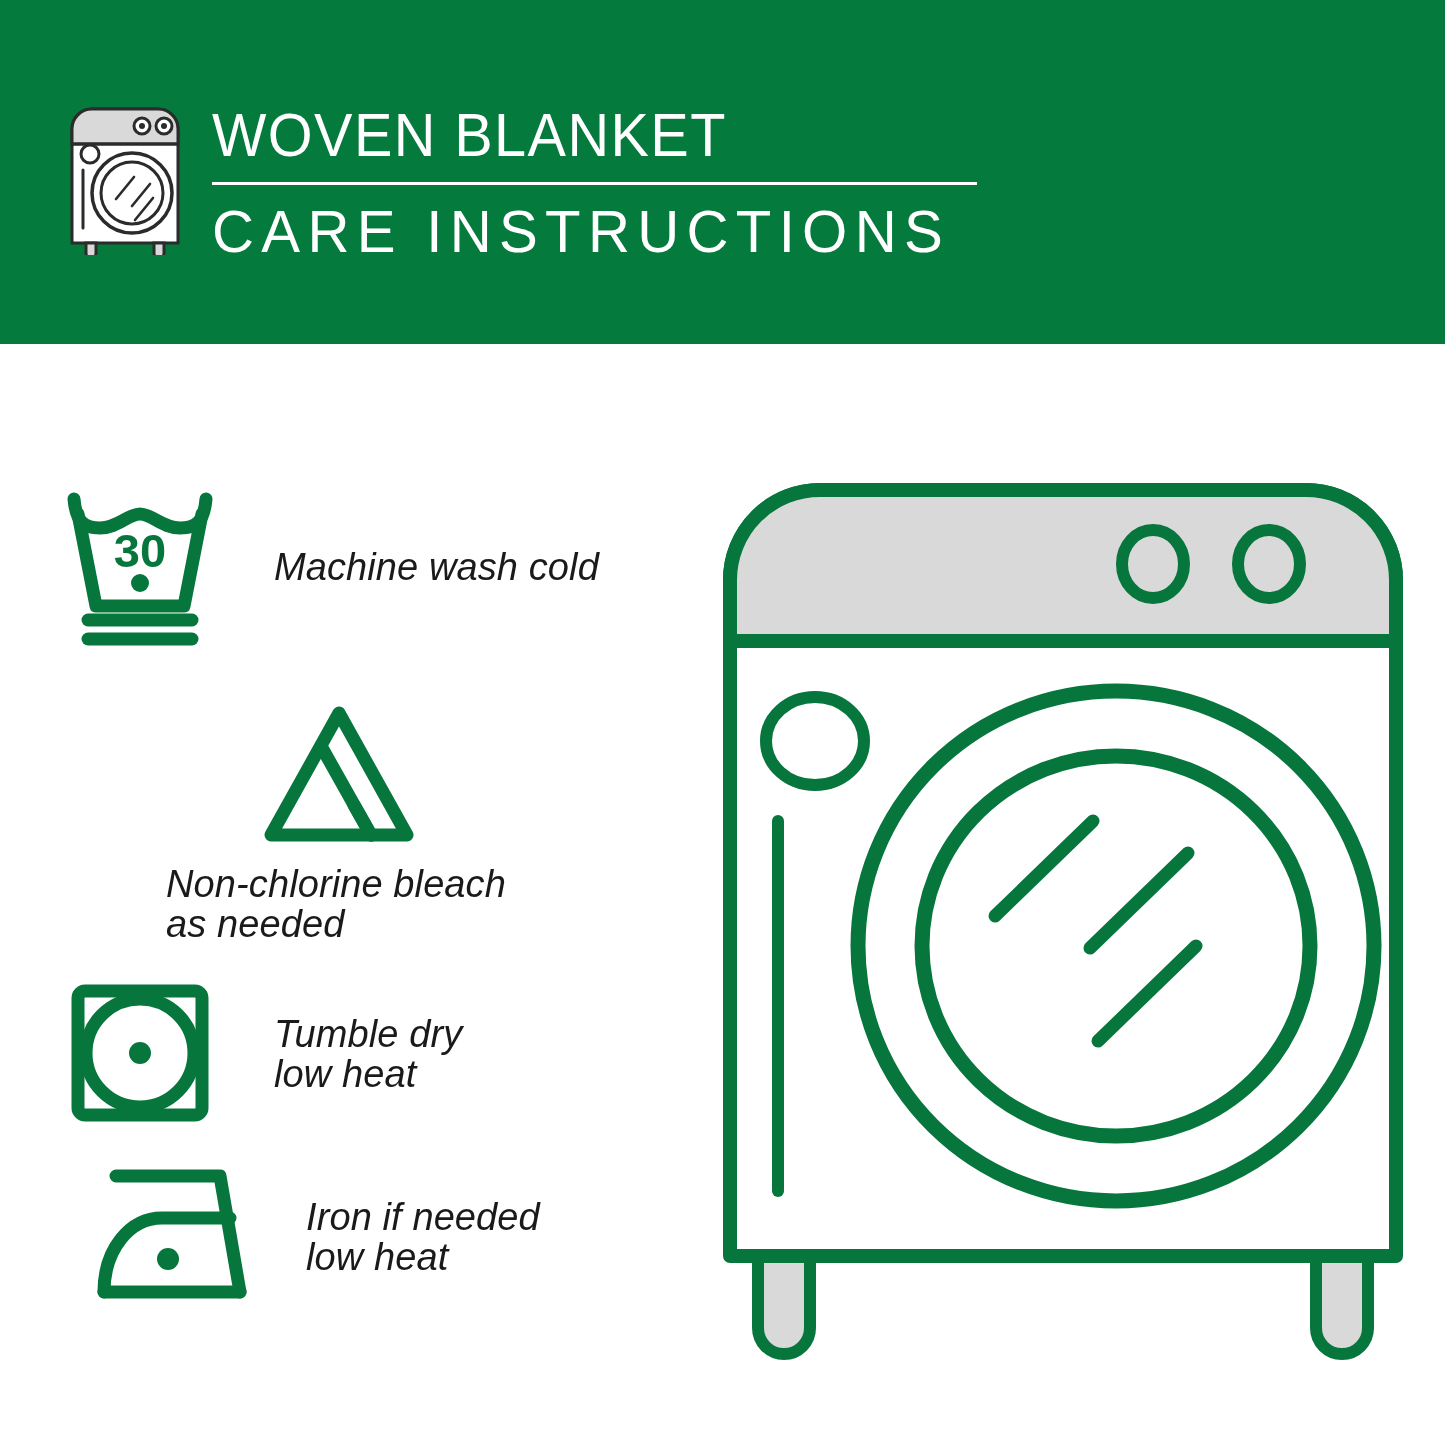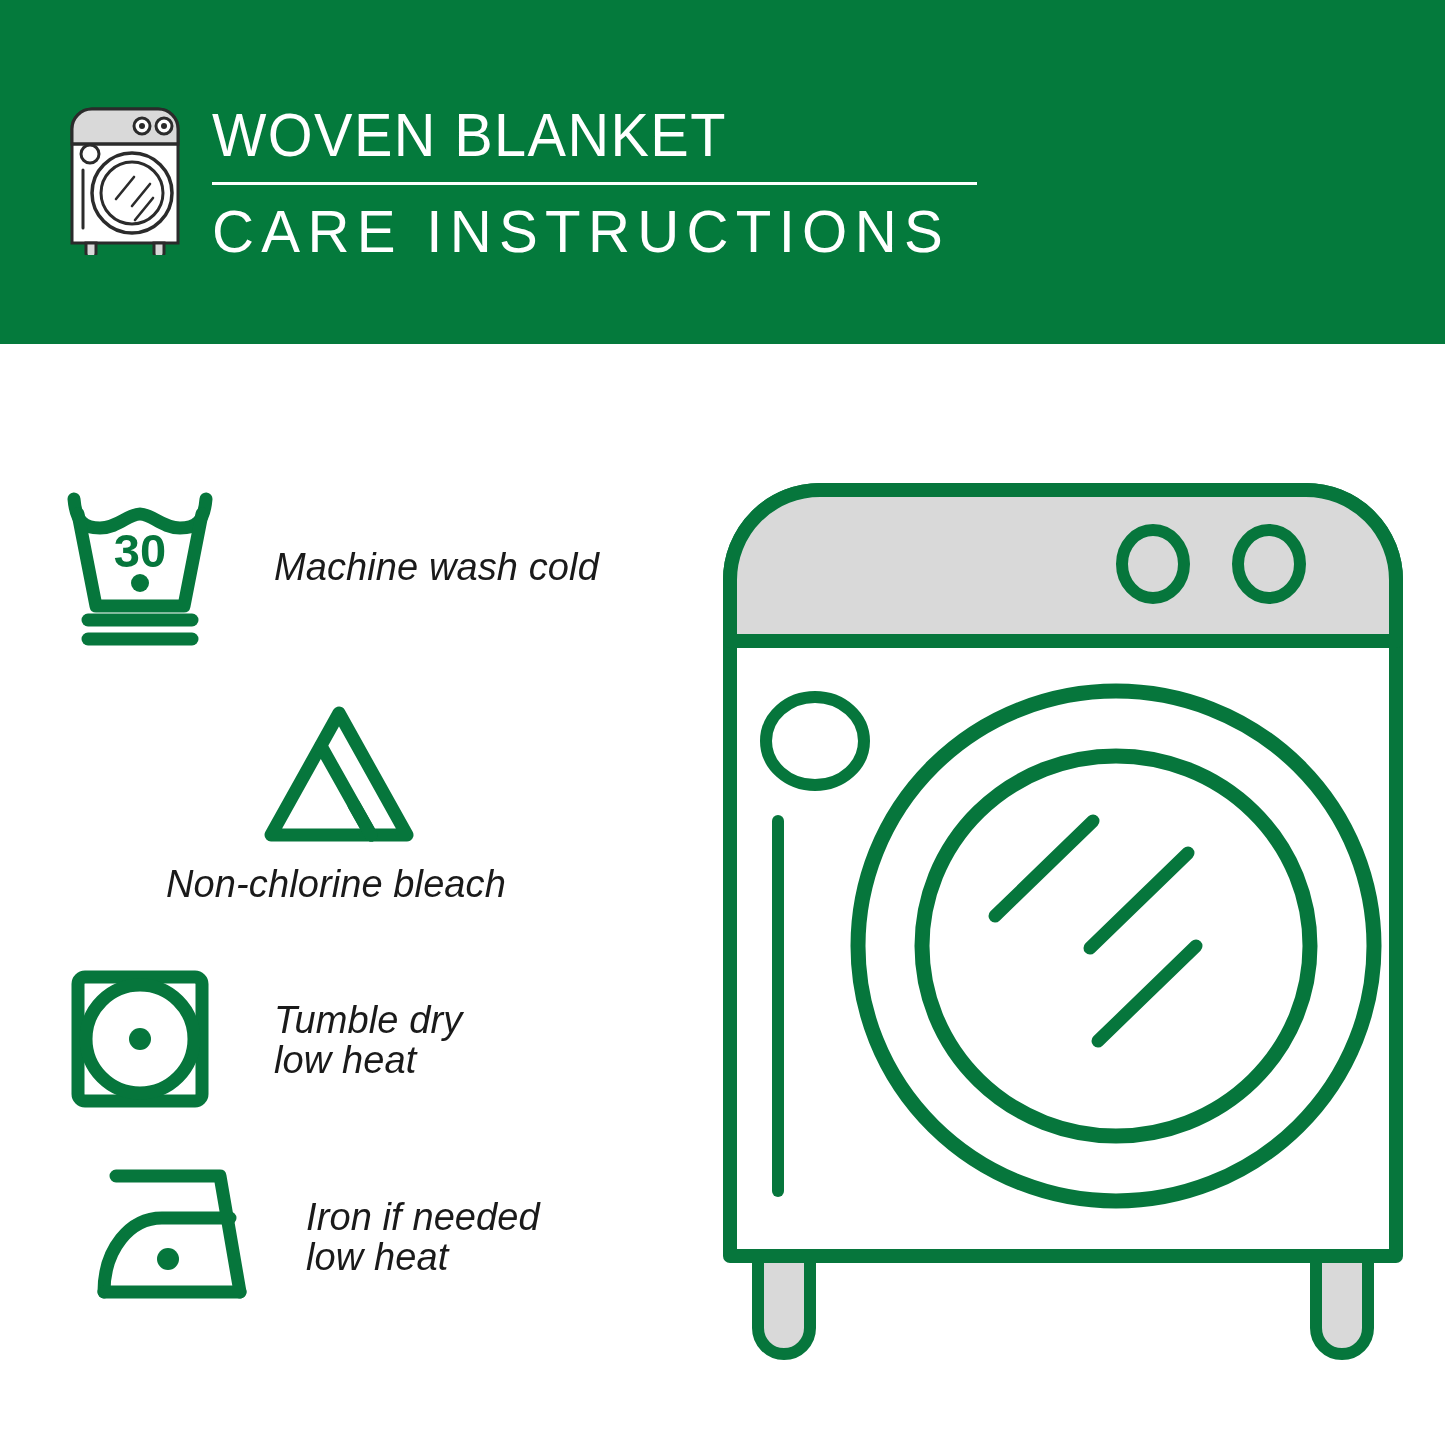--- a/index.html
+++ b/index.html
@@ -92,21 +92,21 @@
   .care-item {
     position: absolute;
     left: 0;
     width: 640px;
     height: 185px;
     display: flex;
     align-items: center;
   }
   .care-item.i0 { top: 130px; }
   .care-item.i1 { top: 355px; flex-direction: column; }
-  .care-item.i2 { top: 603px; }
+  .care-item.i2 { top: 617px; }
   .care-item.i3 { top: 800px; margin-left: 32px; }
 
   .care-symbol {
     width: 180px;
     height: 165px;
     margin-left: 62px;
     flex: 0 0 auto;
     display: flex;
     align-items: center;
     justify-content: center;
@@ -200,20 +200,21 @@
         <svg viewBox="0 0 180 165" width="180" height="165" xmlns="http://www.w3.org/2000/svg">
           <g fill="none" stroke="#06763c" stroke-width="13" stroke-linecap="round" stroke-linejoin="round">
             <path d="M78 14 L146 136 L10 136 Z"></path>
             <line x1="60" y1="47" x2="110" y2="136"></line>
             <line x1="93" y1="106" x2="110" y2="136"></line>
           </g>
         </svg>
       </div>
       <div class="care-text">
         <span class="line">Non-chlorine bleach</span>
+        <span class="line">as needed</span>
       </div>
     </div>
 
     <div class="care-item i2">
       <div class="care-symbol">
         <svg viewBox="0 0 180 165" width="180" height="165" xmlns="http://www.w3.org/2000/svg">
           <g fill="none" stroke="#06763c" stroke-width="13" stroke-linejoin="round">
             <rect x="16" y="20" width="124" height="124" rx="7"></rect>
             <circle cx="78" cy="82" r="54"></circle>
           </g>

